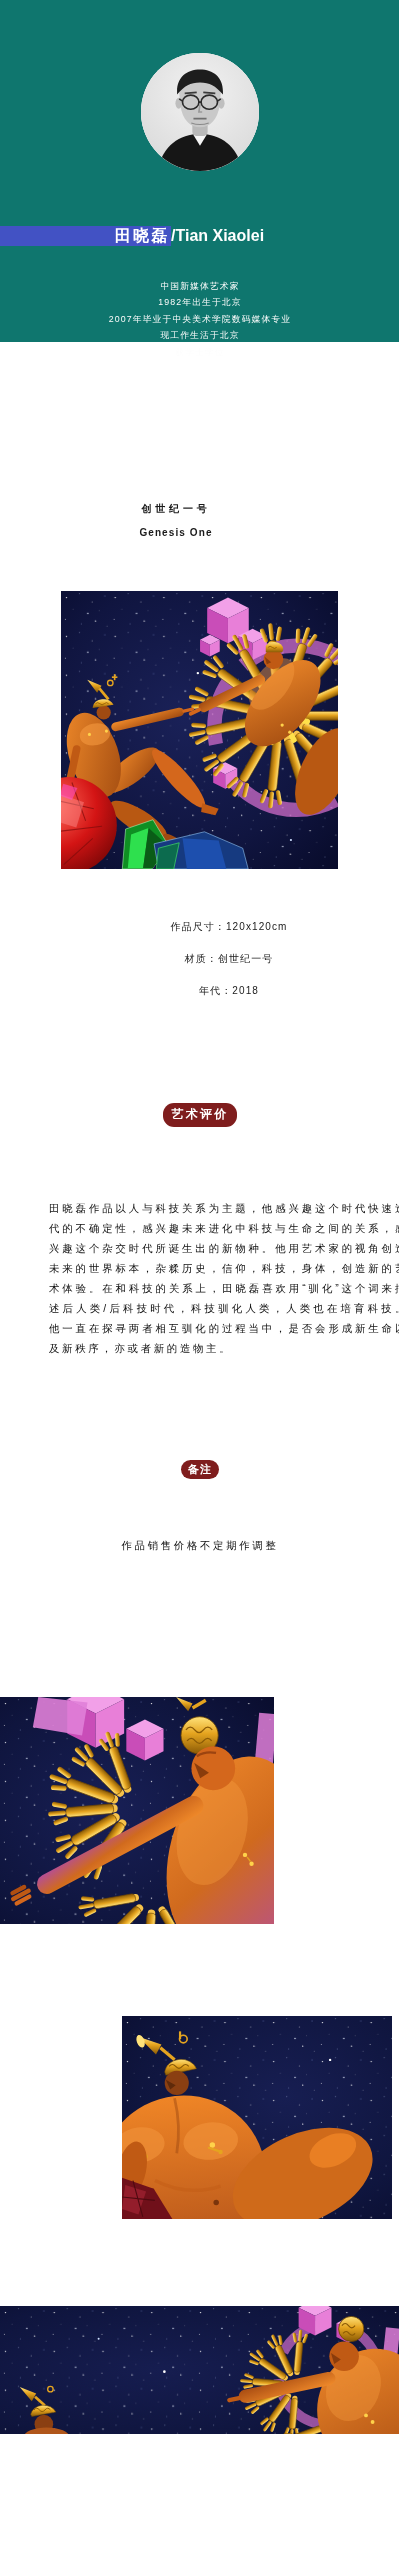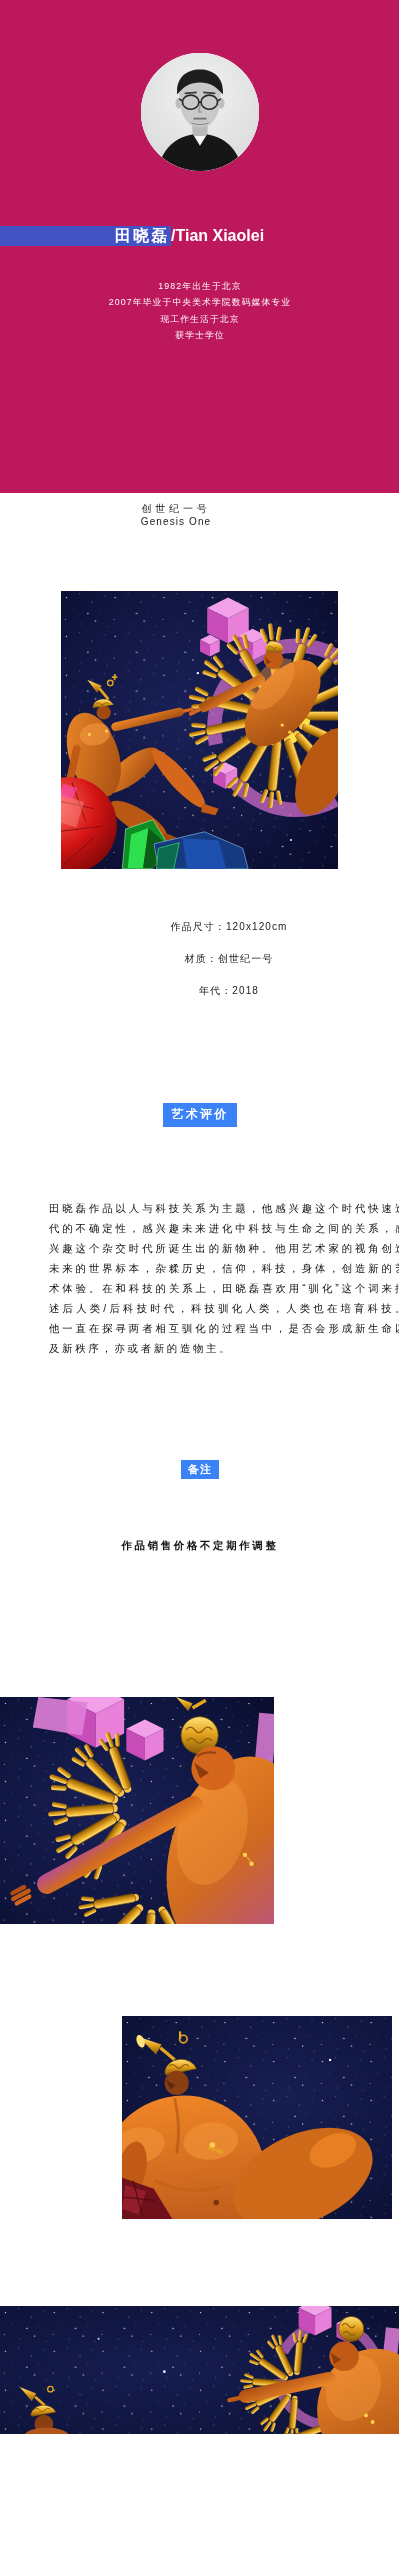--- a/index.html
+++ b/index.html
@@ -3,47 +3,47 @@
 <meta charset="utf-8">
 <style>
   html,body{margin:0;padding:0;}
   body{
     width:400px;height:2576px;position:relative;background:#ffffff;
     font-family:"Liberation Sans","DejaVu Sans",sans-serif;
     -webkit-font-smoothing:antialiased;overflow:hidden;
   }
   .abs{position:absolute;}
   
-  .hero{left:0;top:0;width:400px;height:493px;background:#be185d;}
+  .hero{left:0;top:0;width:400px;height:342px;background:#0f766e;}
   .avatar{left:141px;top:53px;width:118px;height:118px;border-radius:50%;overflow:hidden;background:#ebebeb;}
   .avatar svg{display:block;width:100%;height:100%;}
   .name-row{left:0;top:225px;width:400px;height:21px;display:flex;align-items:center;}
   .name-banner{width:171px;height:20px;background:#4252c4;display:flex;justify-content:flex-end;align-items:center;padding-right:1.6px;box-sizing:border-box;}
   .name-zh{color:#fff;font-weight:bold;font-size:16px;line-height:20px;letter-spacing:2.2px;}
   .name-en{color:#fff;font-weight:bold;font-size:16px;line-height:20px;letter-spacing:0px;}
   .bio{left:0;top:278px;width:400px;text-align:center;color:#fdfdfd;font-size:8.8px;line-height:16.4px;letter-spacing:1.1px;}
   
-  .title-block{left:0;top:502px;width:352px;text-align:center;color:#1a1a1a;}
+  .title-block{left:0;top:502px;width:352px;text-align:center;color:#1a1a1a;font-weight:bold;}
   .title-zh{font-size:10px;letter-spacing:3.8px;line-height:13px;}
-  .title-en{font-size:10px;letter-spacing:1.1px;line-height:13px;}
+  .title-en{font-size:10px;letter-spacing:1.1px;line-height:13px;margin-top:11px;}
   .artwork-main{left:61px;top:591px;width:277px;height:278px;}
   .artwork-main svg,.detail-img svg{display:block;width:100%;height:100%;}
   .details{left:0;top:911px;width:400px;text-align:center;color:#1a1a1a;font-size:10px;letter-spacing:1.1px;margin-left:29px;}
   .details .dline{height:32px;line-height:32px;}
   
   .sec{width:400px;text-align:center;}
   .sec-review{left:0;top:1103px;}
   .sec-notes{left:0;top:1460px;}
-  .sec-box{display:inline-block;background:#3b82f6;color:#fff;font-weight:bold;}
+  .sec-box{display:inline-block;background:#7f1d1d;color:#fff;font-weight:bold;border-radius:11px;}
   .sec-review .sec-box{font-size:12px;letter-spacing:2.2px;padding:3.3px 8.2px;}
   .sec-notes .sec-box{font-size:11px;letter-spacing:1.1px;padding:2.2px 6.6px;}
   
   .review-text{left:26px;top:1199px;width:359px;font-size:10.4px;letter-spacing:2.7px;line-height:20px;text-align:justify;color:#111;margin-left:23px;}
   .notes{left:0;top:1530px;width:400px;text-align:center;color:#111;font-size:10.4px;letter-spacing:2.7px;}
-  .notes .nline{height:31px;line-height:31px;font-weight:bold;}
+  .notes .nline{height:31px;line-height:31px;}
   
   .img1{left:0;top:1697px;width:274px;height:227px;}
   .img2{left:122px;top:2016px;width:270px;height:203px;}
   .img3{left:0;top:2306px;width:400px;height:128px;}
 </style>
 </head>
 <body>
 
 <div class="abs hero">
 
@@ -85,20 +85,21 @@
   </div>
 
   <div class="abs name-row">
     <div class="name-banner">
       <span class="name-zh">田晓磊</span>
     </div>
     <span class="name-en">/Tian Xiaolei</span>
   </div>
 
   <div class="abs bio">
+    <div>中国新媒体艺术家</div>
     <div>1982年出生于北京</div>
     <div>2007年毕业于中央美术学院数码媒体专业</div>
     <div>现工作生活于北京</div>
     <div>获学士学位</div>
   </div>
 </div>
 
 <div class="abs title-block">
   <div class="title-zh">创世纪一号</div>
   <div class="title-en">Genesis One</div>

